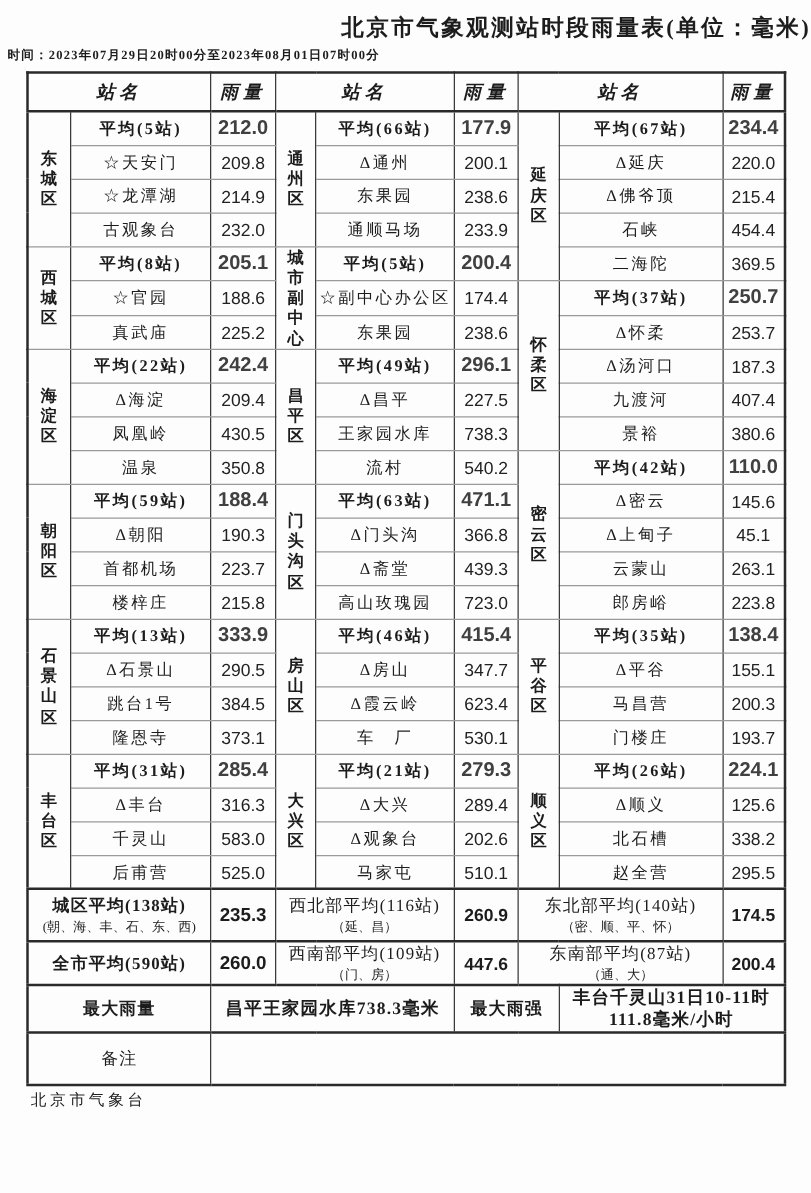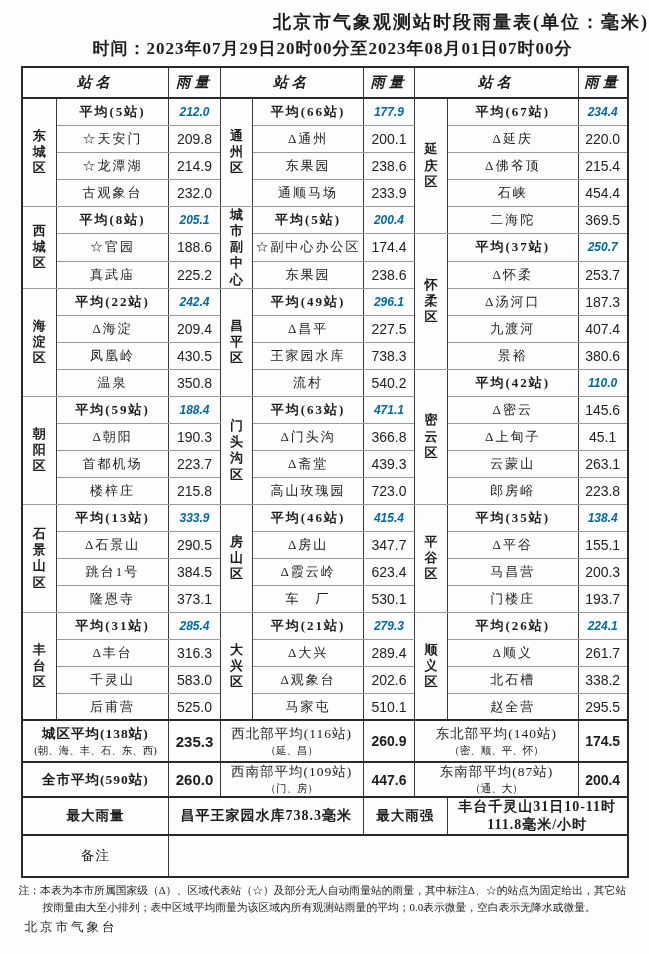--- a/index.html
+++ b/index.html
@@ -9,22 +9,22 @@
     color:#1c1c1c;
     font-family:"Liberation Serif","DejaVu Serif",serif;
     -webkit-font-smoothing:antialiased;
   }
   .page{width:649px;height:954px;box-sizing:border-box;padding-top:8px;}
   .title{
     text-align:right;font-size:18px;font-weight:bold;
     letter-spacing:2px;margin:2px 0 3px 0;
   }
   .timeline{
-    text-align:center;font-size:17px;font-weight:bold;
-    letter-spacing:1px;margin:0 0 6px 16px;
+    font-size:10px;font-weight:bold;
+    letter-spacing:1px;margin:0 0 6px 6px;
   }
   table.rain{
     width:608px;margin:0 auto;border-collapse:collapse;table-layout:fixed;
     border:2px solid #2a2a2a;
   }
   table.rain td,table.rain th{
     box-sizing:border-box;
     border-left:1px solid #3a3a3a;border-right:1px solid #3a3a3a;
     border-top:1px solid #9a9a9a;border-bottom:1px solid #9a9a9a;
     padding:0 2px;text-align:center;vertical-align:middle;
@@ -33,21 +33,21 @@
   table.rain th{
     height:31px;font-size:14.5px;font-weight:bold;
     border-bottom:2px solid #2a2a2a;letter-spacing:4px;font-style:italic;
   }
   td.station{font-size:13px;height:27px;letter-spacing:2px;}
   td.value{
     font-family:"Liberation Sans","DejaVu Sans",sans-serif;
     font-size:14px;color:#222;letter-spacing:0;
   }
   tr.bodyrow td.avg{font-weight:bold;}
-  tr.bodyrow td.value.avg{font-size:12px;color:#0369a1;font-style:italic;}
+  tr.bodyrow td.value.avg{font-size:16px;color:#404040;}
   td.dstart{border-top:2px solid #2a2a2a;}
   td.district{
     font-size:13px;font-weight:bold;letter-spacing:0;
     line-height:1.25;white-space:pre-line;padding:2px 0;
   }
   
   tr.summary td{border-top:2px solid #2a2a2a;border-bottom:2px solid #2a2a2a;}
   td.sum-label{font-size:13.5px;letter-spacing:1px;height:42px;}
   td.sum-label .sub{display:block;font-size:10.5px;font-weight:normal;letter-spacing:0;margin-top:1px;}
   td.sum-label.b{font-weight:bold;}
@@ -313,21 +313,21 @@
 区</td>
           <td class="station avg dstart">平均(26站)</td>
           <td class="value avg dstart">224.1</td>
         </tr>
         <tr class="bodyrow">
           <td class="station">Δ丰台</td>
           <td class="value">316.3</td>
           <td class="station">Δ大兴</td>
           <td class="value">289.4</td>
           <td class="station">Δ顺义</td>
-          <td class="value">261.7</td>
+          <td class="value">125.6</td>
         </tr>
         <tr class="bodyrow">
           <td class="station">千灵山</td>
           <td class="value">583.0</td>
           <td class="station">Δ观象台</td>
           <td class="value">202.6</td>
           <td class="station">北石槽</td>
           <td class="value">338.2</td>
         </tr>
         <tr class="bodyrow">
@@ -360,15 +360,14 @@
           <td colspan="2" class="sum-label b">最大雨强</td>
           <td colspan="2" class="sum-label wide b">丰台千灵山31日10-11时111.8毫米/小时</td>
         </tr>
         <tr class="summary remarks">
           <td colspan="2" class="sum-label">备注</td>
           <td colspan="7" class="sum-label"></td>
         </tr>
       </tbody>
   </table>
 
-  <p class="footnote"><span>注：</span><span>本表为本市所属国家级（Δ）、区域代表站（☆）及部分无人自动雨量站的雨量，其中标注Δ、☆的站点为固定给出，其它站按雨量由大至小排列；表中区域平均雨量为该区域内所有观测站雨量的平均；0.0表示微量，空白表示无降水或微量。</span></p>
   <div class="signature">北京市气象台</div>
 </div>
 
 </body></html>

